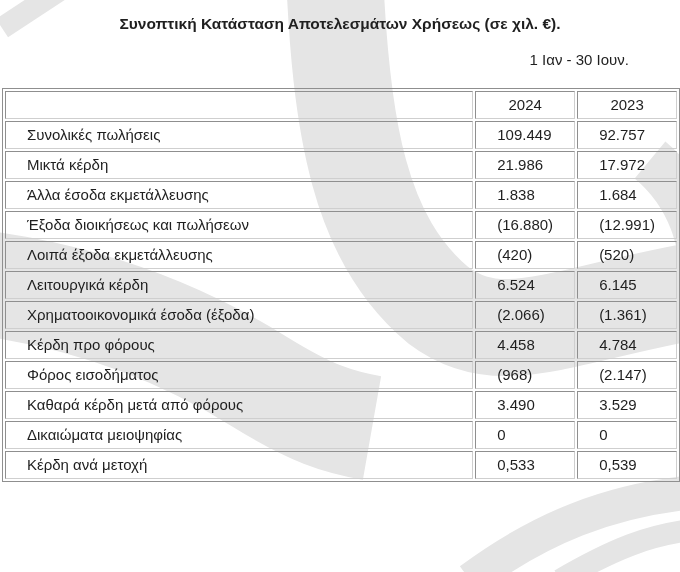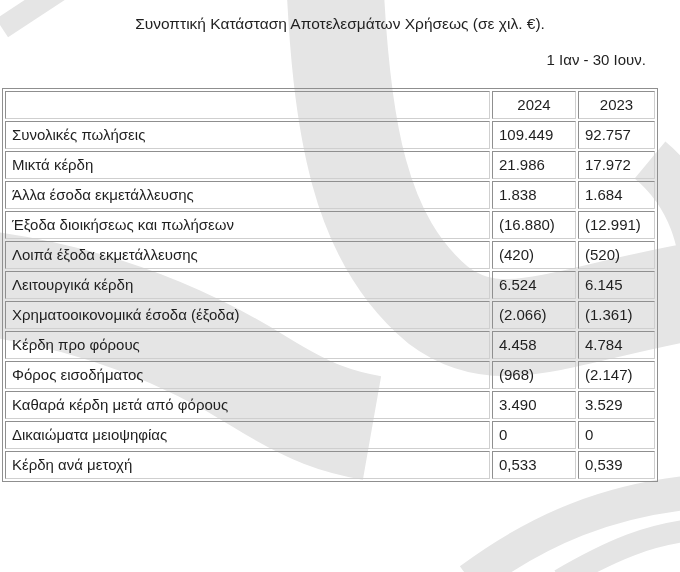--- a/index.html
+++ b/index.html
@@ -4,33 +4,33 @@
 <style>
   html,body{margin:0;padding:0;}
   body{
     width:680px;height:572px;position:relative;overflow:hidden;
     background:#ffffff;color:#1f1f1f;
     font-family:"Liberation Sans","DejaVu Sans",sans-serif;
   }
   .watermark{position:absolute;top:0;left:0;width:680px;height:572px;z-index:0;}
   .title{
     position:absolute;top:15px;left:0;width:680px;text-align:center;
-    font-size:15.5px;letter-spacing:0;z-index:2;
+    font-size:15.5px;letter-spacing:0;z-index:2;font-weight:bold;
   }
   .period{
-    position:absolute;top:51px;right:34px;font-size:15px;z-index:2;
+    position:absolute;top:51px;right:51px;font-size:15px;z-index:2;
   }
   .tablewrap{position:absolute;top:88px;left:2px;z-index:2;}
   table.fin{
     border-collapse:separate;border-spacing:2px;table-layout:fixed;
     background:transparent;border:1px solid #8f8f8f;
   }
   table.fin th,table.fin td{
     height:26px;font-size:15px;font-weight:400;line-height:26px;
-    padding:0 6px;white-space:nowrap;overflow:hidden;
+    padding:0 21px;white-space:nowrap;overflow:hidden;
     border:1px solid;border-color:#8f8f8f #cfcfcf #cfcfcf #8f8f8f;
     background:transparent;
   }
   table.fin th{text-align:center;}
   td.td-label{text-align:left;margin-left:34px;}
   td.td-num{text-align:left;}
 </style>
 </head>
 <body>
 

